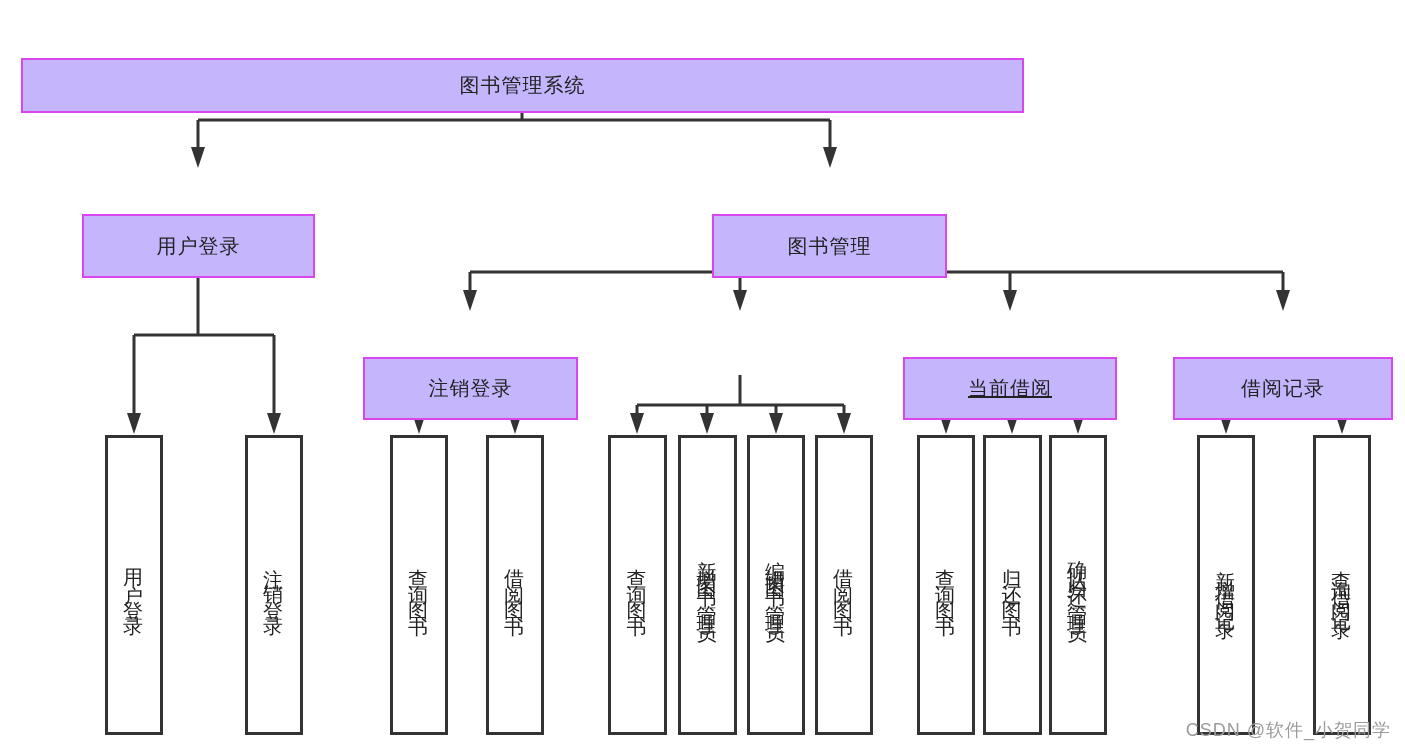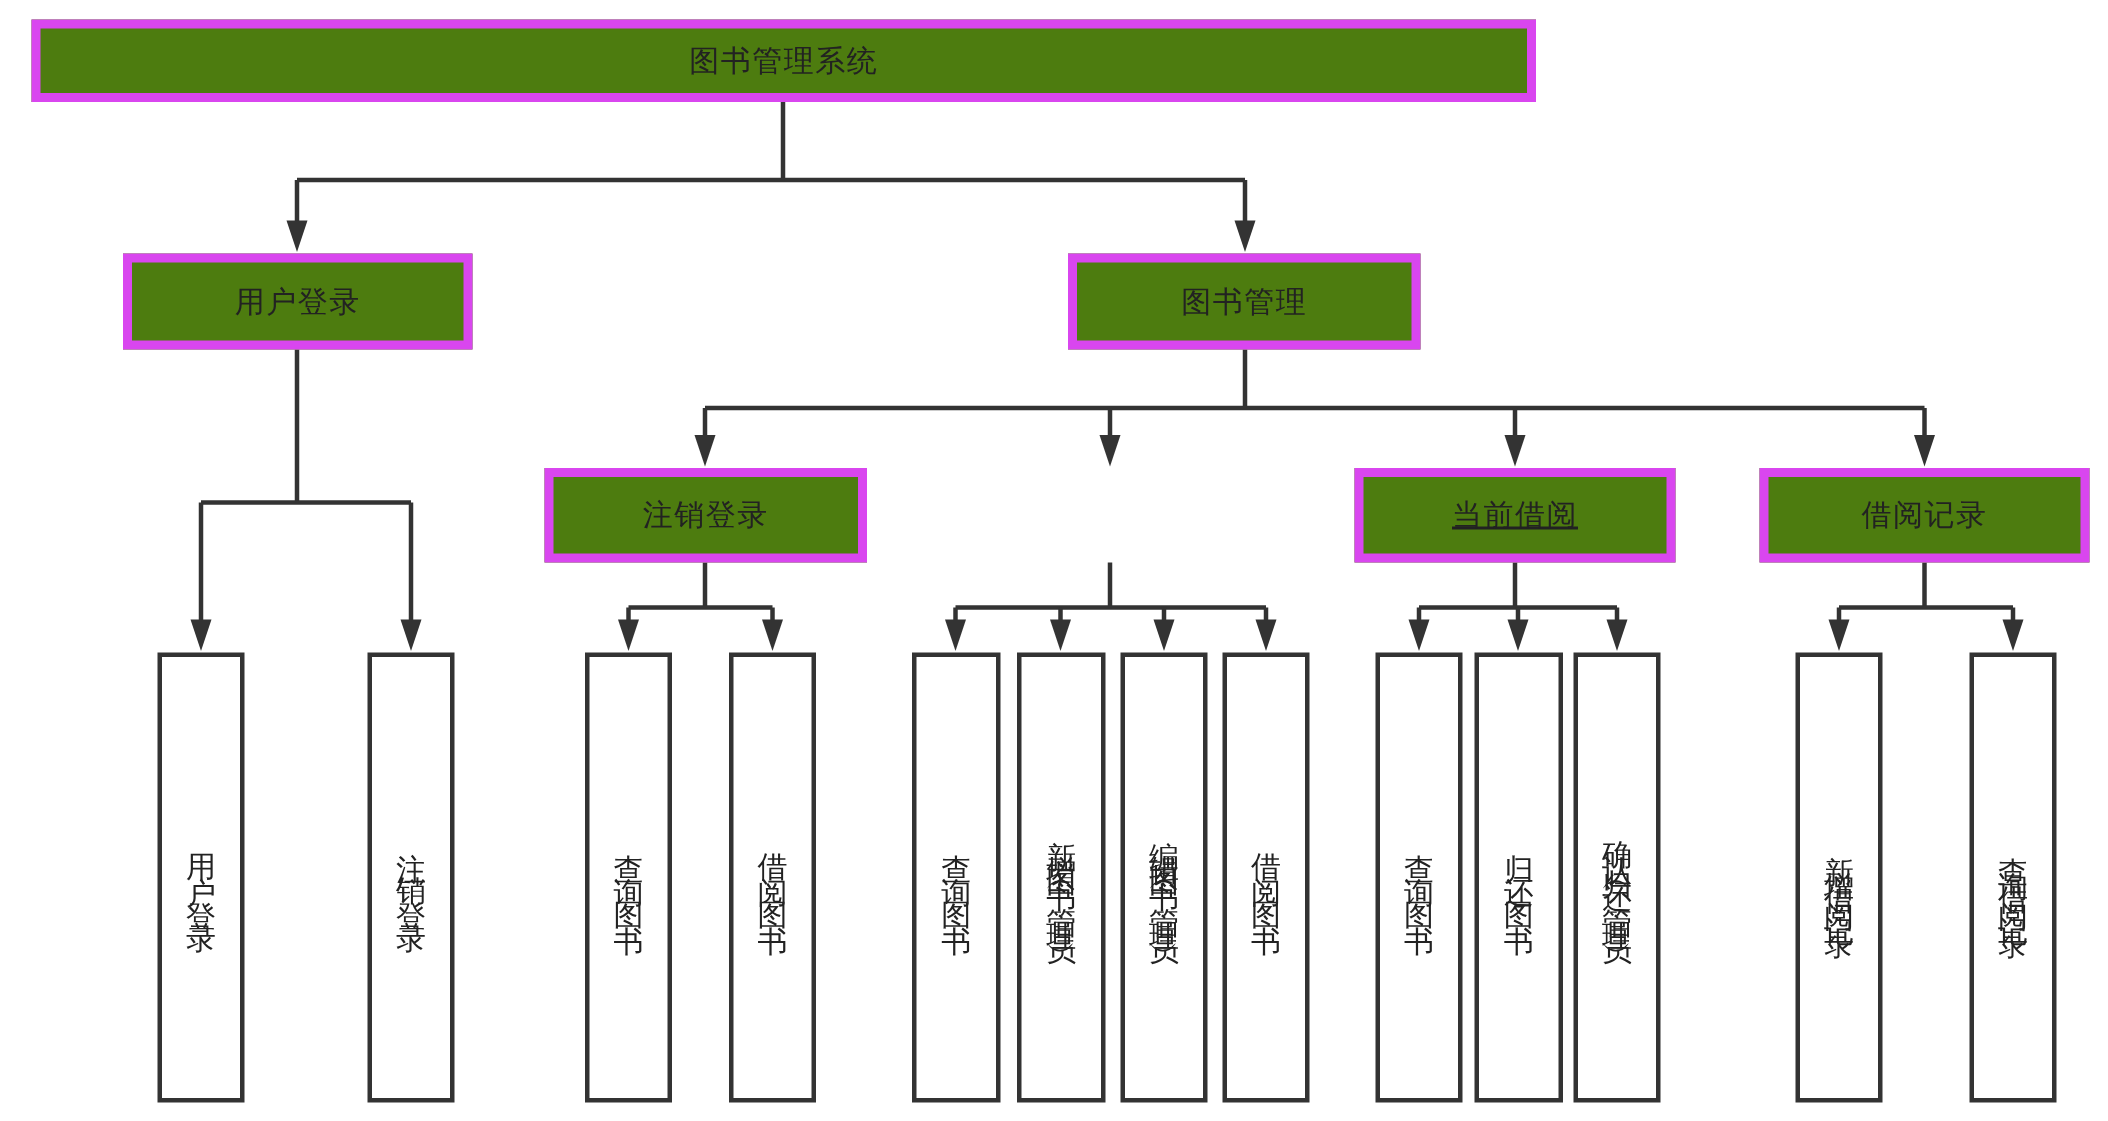--- a/index.html
+++ b/index.html
@@ -18,29 +18,30 @@
   .connectors {
     position: absolute;
     left: 0;
     top: 0;
     width: 1405px;
     height: 747px;
   }
   .node {
     position: absolute;
     box-sizing: border-box;
-    border: 6px solid #d946ef;
-    background: #4d7c0f;
+    border: 2px solid #d946ef;
+    background: #c4b5fd;
     display: flex;
     align-items: center;
     justify-content: center;
     color: #222222;
     font-size: 20px;
     letter-spacing: 1px;
     white-space: nowrap;
+    margin-top: 45px;
   }
   .vnode {
     position: absolute;
     box-sizing: border-box;
     border: 3px solid #333333;
     background: #ffffff;
     display: flex;
     align-items: center;
     justify-content: center;
     color: #222222;
@@ -200,14 +201,15 @@
     <span>确认归还（管理员）</span>
   </div>
 
   <div class="vnode sp-md" style="left:1197px; top:435px; width:58px; height:300px;">
     <span>新增借阅记录</span>
   </div>
   <div class="vnode sp-md" style="left:1313px; top:435px; width:58px; height:300px;">
     <span>查询借阅记录</span>
   </div>
 
+  <div class="watermark">CSDN @软件_小贺同学</div>
 
 </div>
 
 </body></html>

